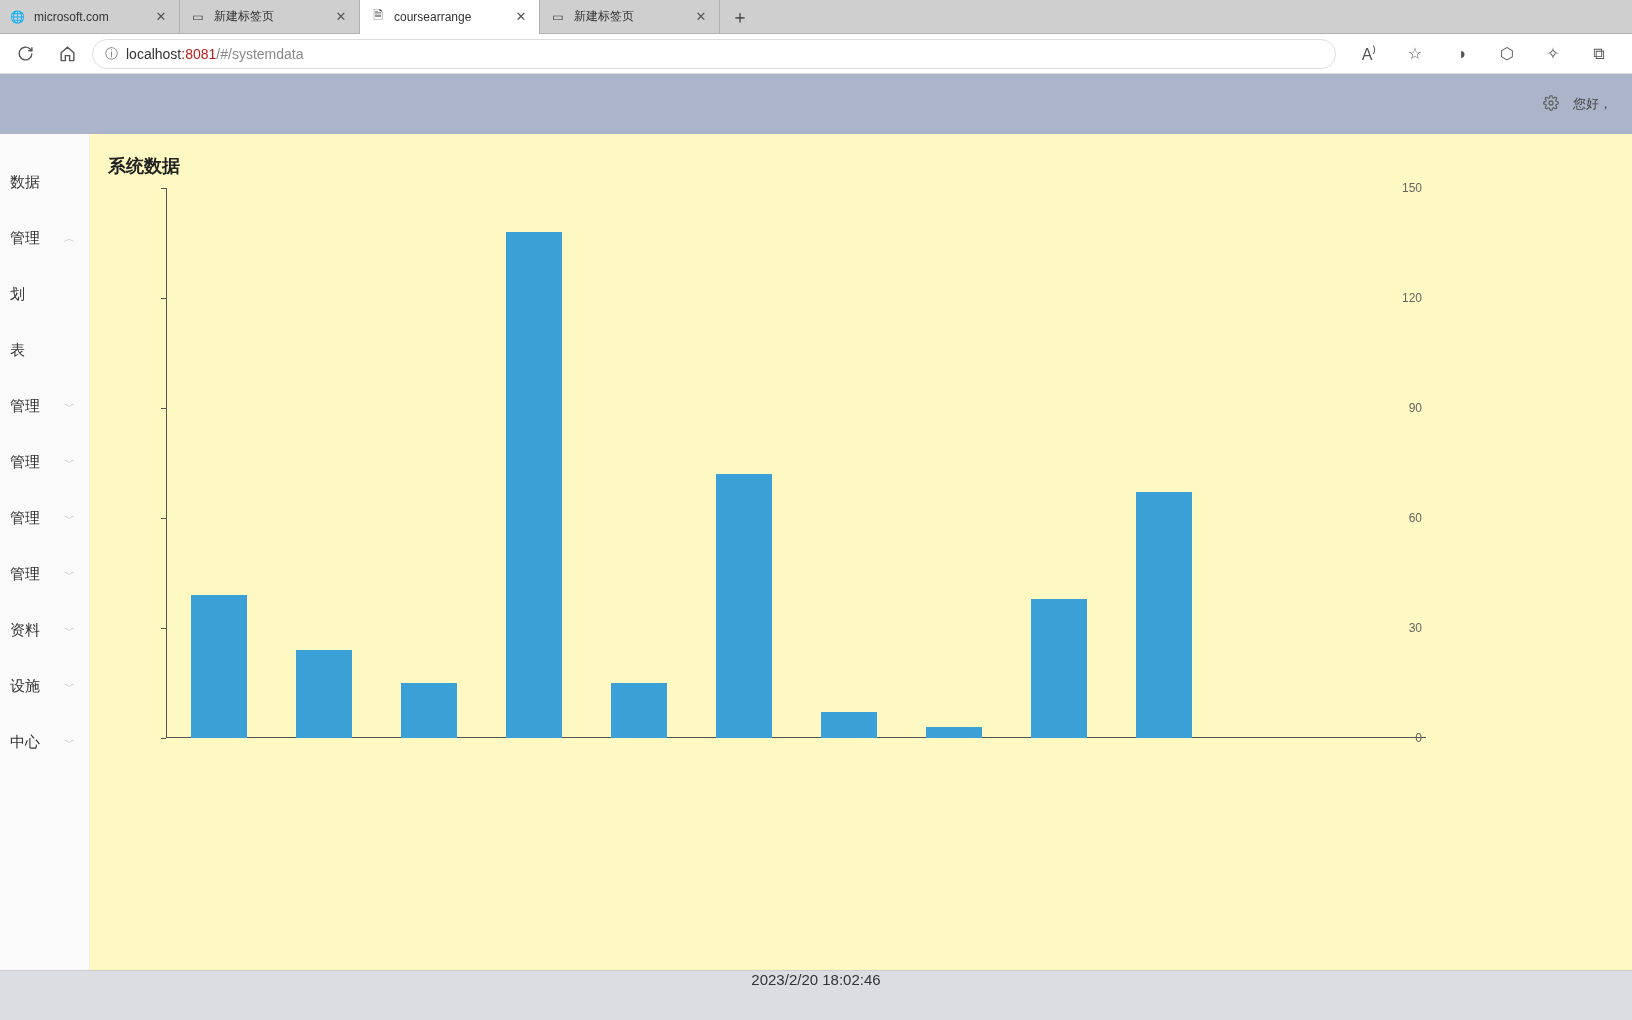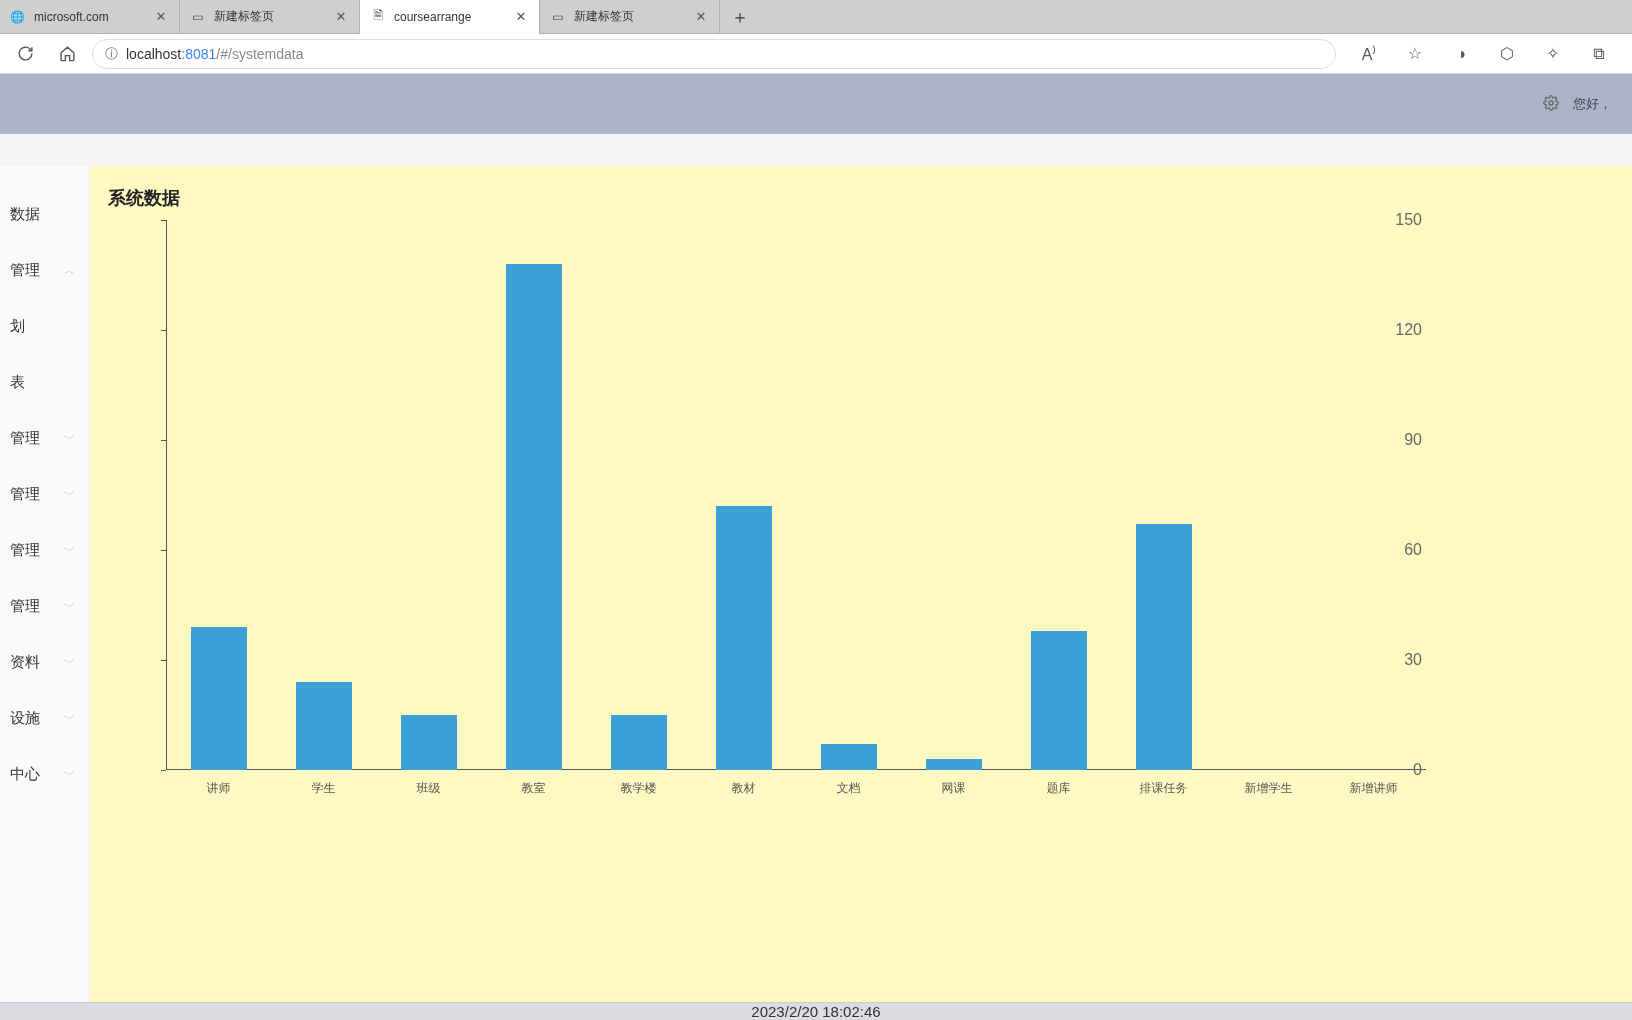--- a/index.html
+++ b/index.html
@@ -11,37 +11,37 @@
   .tab .fav { width: 16px; height: 16px; margin-right: 8px; display: inline-flex; align-items: center; justify-content: center; }
   .tab .title { flex: 1; white-space: nowrap; overflow: hidden; text-overflow: ellipsis; }
   .tab .close { width: 16px; height: 16px; display: inline-flex; align-items: center; justify-content: center; font-size: 13px; color: #555; }
   .new-tab-btn { width: 28px; height: 28px; display: inline-flex; align-items: center; justify-content: center; font-size: 18px; color: #333; margin-left: 6px; cursor: pointer; }
 
   .nav-bar { display: flex; align-items: center; height: 40px; background: #fff; border-bottom: 1px solid #ddd; padding: 0 8px; gap: 8px; }
   .nav-btn { width: 34px; height: 34px; display: inline-flex; align-items: center; justify-content: center; color: #555; cursor: pointer; border-radius: 4px; }
   .url-bar { flex: 1; display: flex; align-items: center; height: 30px; border: 1px solid #ddd; border-radius: 15px; padding: 0 12px; font-size: 14px; color: #333; background: #fff; }
   .url-bar .lock { margin-right: 8px; color: #777; font-size: 13px; }
   .url-host { color: #333; }
-  .url-port { color: #3b82f6; }
+  .url-port { color: #b91c1c; }
   .url-path { color: #888; }
   .nav-right { display: flex; align-items: center; gap: 12px; padding: 0 8px; }
 
   .app-header { height: 60px; background: #acb4c9; display: flex; align-items: center; justify-content: flex-end; padding: 4px 20px; color: #444; font-size: 13px; }
   .app-header .gear { margin-right: 14px; color: #555; }
 
-  .app-body { display: flex; height: calc(100% - 34px - 40px - 60px - 50px); margin-top: 32px; }
+  .app-body { display: flex; height: calc(100% - 34px - 40px - 60px - 50px); }
   .sidebar { width: 90px; background: #fafafa; border-right: 1px solid #eee; padding-top: 20px; }
   .side-item { height: 56px; display: flex; align-items: center; justify-content: space-between; padding: 0 14px 0 10px; font-size: 15px; color: #333; cursor: pointer; }
   .side-item .chev { color: #bbb; font-size: 11px; }
 
   .main { flex: 1; background: #fef9c3; padding: 20px 0 0 18px; position: relative; overflow: hidden; }
   .page-title { font-size: 18px; font-weight: 700; color: #222; margin-bottom: 10px; }
 
   .chart { position: relative; width: 1300px; height: 580px; margin-left: 18px; }
-  .y-tick { position: absolute; right: 4px; font-size: 16px; color: #666; transform: translateY(-50%); }
+  .y-tick { position: absolute; right: 4px; font-size: 12px; color: #666; transform: translateY(-50%); }
   .x-axis-line { position: absolute; left: 40px; right: 0; bottom: 30px; height: 1px; background: #555; }
   .y-axis-line { position: absolute; left: 40px; top: 0; bottom: 30px; width: 1px; background: #555; }
   .bars { position: absolute; left: 40px; right: 0; top: 0; bottom: 30px; display: flex; align-items: flex-end; }
   .bar-slot { flex: 1; display: flex; flex-direction: column; align-items: center; justify-content: flex-end; height: 100%; position: relative; }
   .bar { width: 56px; background: #3aa0d6; }
   .x-labels { position: absolute; left: 40px; right: 0; bottom: 0; height: 26px; display: flex; }
   .x-label { flex: 1; text-align: center; font-size: 12px; color: #555; padding-top: 6px; }
   .tick-mark { position: absolute; left: 40px; width: 5px; height: 1px; background: #555; }
 
   .footer { height: 50px; background: #dbdde2; display: flex; justify-content: center; font-size: 15px; color: #333; border-top: 1px solid #ccc; }
@@ -192,34 +192,20 @@
           </div>
           <div class="bar-slot">
             <div class="bar" title="排课任务: 67" style="height: 245.667px; background: rgb(58, 160, 214);"></div>
           </div>
           <div class="bar-slot">
             <div class="bar" title="新增学生: 0" style="height: 0px; background: rgb(58, 160, 214);"></div>
           </div>
           <div class="bar-slot">
             <div class="bar" title="新增讲师: 0" style="height: 0px; background: rgb(58, 160, 214);"></div>
           </div>
-        </div>
-      <div class="x-labels" id="xlabels">
-          <div class="x-label">讲师</div>
-          <div class="x-label">学生</div>
-          <div class="x-label">班级</div>
-          <div class="x-label">教室</div>
-          <div class="x-label">教学楼</div>
-          <div class="x-label">教材</div>
-          <div class="x-label">文档</div>
-          <div class="x-label">网课</div>
-          <div class="x-label">题库</div>
-          <div class="x-label">排课任务</div>
-          <div class="x-label">新增学生</div>
-          <div class="x-label">新增讲师</div>
         </div>
     <div class="y-tick" style="top: 550px;">0</div>
         <div class="tick-mark" style="top: 550px; left: 35px;"></div>
         <div class="y-tick" style="top: 440px;">30</div>
         <div class="tick-mark" style="top: 440px; left: 35px;"></div>
         <div class="y-tick" style="top: 330px;">60</div>
         <div class="tick-mark" style="top: 330px; left: 35px;"></div>
         <div class="y-tick" style="top: 220px;">90</div>
         <div class="tick-mark" style="top: 220px; left: 35px;"></div>
         <div class="y-tick" style="top: 110px;">120</div>

